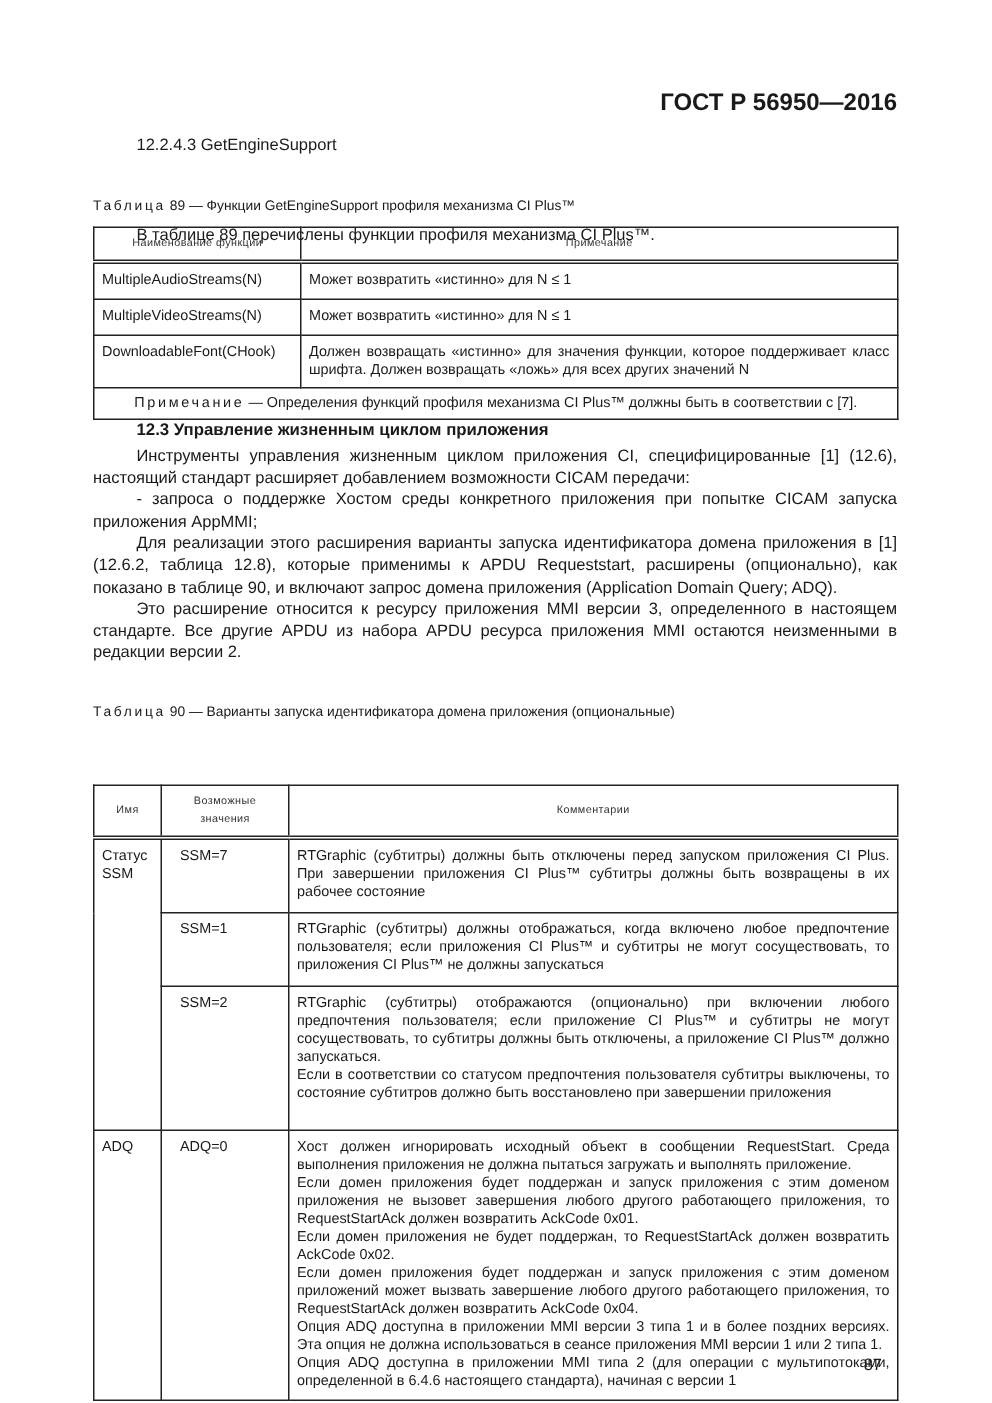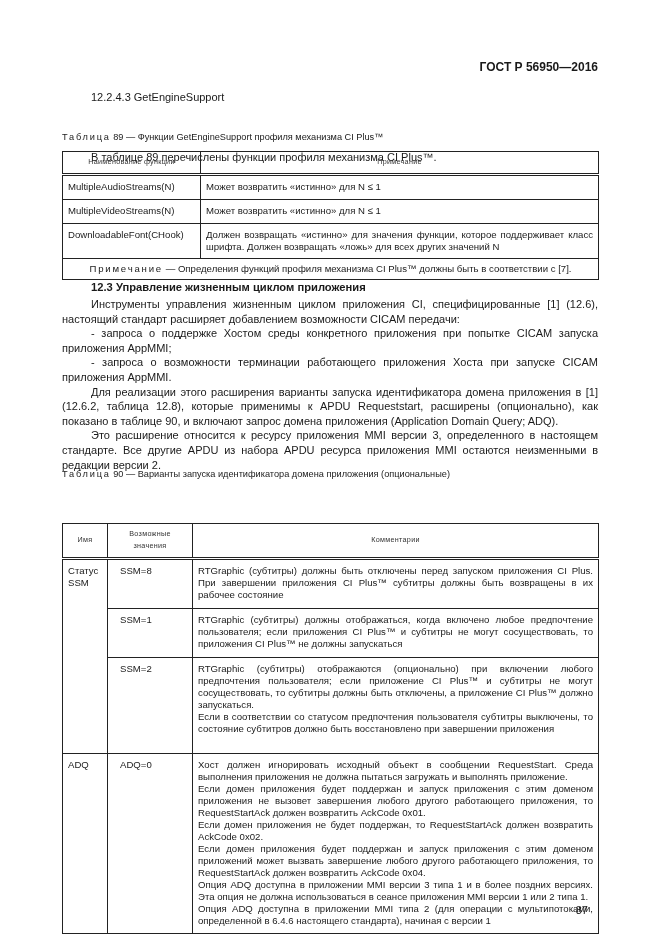--- a/index.html
+++ b/index.html
@@ -3,21 +3,21 @@
 <meta charset="utf-8">
 <style>
   html, body { margin: 0; padding: 0; background: #ffffff; }
   body {
     width: 661px; height: 935px; position: relative; overflow: hidden;
     font-family: "Liberation Sans", sans-serif; color: #1a1a1a;
   }
   .abs { position: absolute; }
   .doc-header {
     left: 0; top: 60px; width: 598px; text-align: right;
-    font-weight: bold; font-size: 12px;
+    font-weight: bold; font-size: 16px;
   }
   .p { font-size: 11px; line-height: 14.6px; }
   .subhead-num { left: 91px; top: 90px; }
   .intro { left: 91px; top: 104px; margin-top: 46px; }
   .tcap { left: 62px; font-size: 9.2px; line-height: 12px; }
   .spaced { letter-spacing: 1.8px; }
   table.gt {
     position: absolute; border-collapse: collapse; font-size: 9.6px; line-height: 12px;
     table-layout: fixed;
   }
@@ -75,21 +75,20 @@
       </td>
     </tr>
   </tbody>
 </table>
 
 <div class="abs section-title">12.3 Управление жизненным циклом приложения</div>
 
 <div class="abs p body-block">
   <p>Инструменты управления жизненным циклом приложения CI, специфицированные [1] (12.6), настоящий стандарт расширяет добавлением возможности CICAM передачи:</p>
   <p>- запроса о поддержке Хостом среды конкретного приложения при попытке CICAM запуска приложения AppMMI;</p>
-  <p>- запроса о возможности терминации работающего приложения Хоста при запуске CICAM приложения AppMMI.</p>
   <p>Для реализации этого расширения варианты запуска идентификатора домена приложения в [1] (12.6.2, таблица 12.8), которые применимы к APDU Requeststart, расширены (опционально), как показано в таблице 90, и включают запрос домена приложения (Application Domain Query; ADQ).</p>
   <p>Это расширение относится к ресурсу приложения MMI версии 3, определенного в настоящем стандарте. Все другие APDU из набора APDU ресурса приложения MMI остаются неизменными в редакции версии 2.</p>
 </div>
 
 <div class="abs tcap" style="top:468px;">
   <span class="spaced">Таблица</span><span> 90 — Варианты запуска идентификатора домена приложения (опциональные)</span>
 </div>
 
 <table class="gt" style="left:62px; top:488px; width:537px;margin-top:35px;">
   <colgroup>
@@ -100,21 +99,21 @@
   <thead>
     <tr>
       <th style="height:22px;">Имя</th>
       <th>Возможные значения</th>
       <th>Комментарии</th>
     </tr>
   </thead>
   <tbody>
     <tr>
       <td rowspan="3" style="padding-top:5px;">Статус SSM</td>
-      <td style="padding-left:12px;padding-top:5px;">SSM=8</td>
+      <td style="padding-left:12px;padding-top:5px;">SSM=7</td>
       <td class="just" style="padding-top:5px;padding-bottom:7px;">RTGraphic (субтитры) должны быть отключены перед запуском приложения CI Plus. При завершении приложения CI Plus™ субтитры должны быть возвращены в их рабочее состояние</td>
     </tr>
     <tr>
       <td style="padding-left:12px;padding-top:5px;">SSM=1</td>
       <td class="just" style="padding-top:5px;padding-bottom:7px;">RTGraphic (субтитры) должны отображаться, когда включено любое предпочтение пользователя; если приложения CI Plus™ и субтитры не могут сосуществовать, то приложения CI Plus™ не должны запускаться</td>
     </tr>
     <tr>
       <td style="padding-left:12px;padding-top:5px;">SSM=2</td>
       <td class="just multiline" style="padding-top:5px;padding-bottom:18px;white-space:pre-line;">RTGraphic (субтитры) отображаются (опционально) при включении любого предпочтения пользователя; если приложение CI Plus™ и субтитры не могут сосуществовать, то субтитры должны быть отключены, а приложение CI Plus™ должно запускаться.
 Если в соответствии со статусом предпочтения пользователя субтитры выключены, то состояние субтитров должно быть восстановлено при завершении приложения</td>

